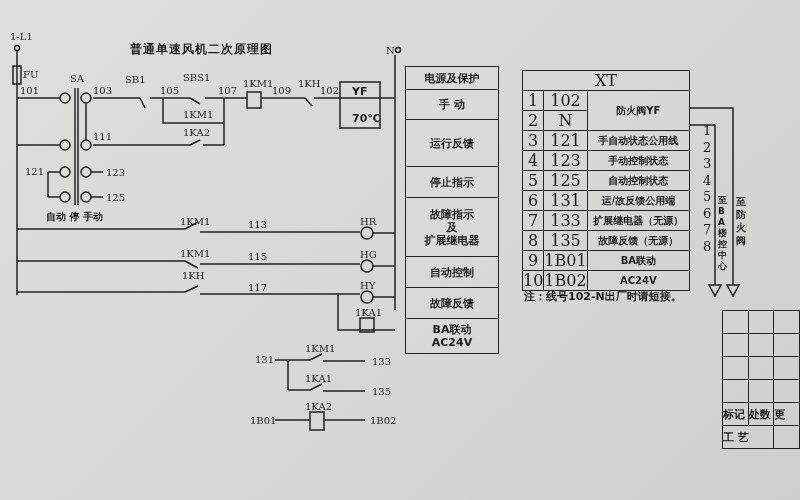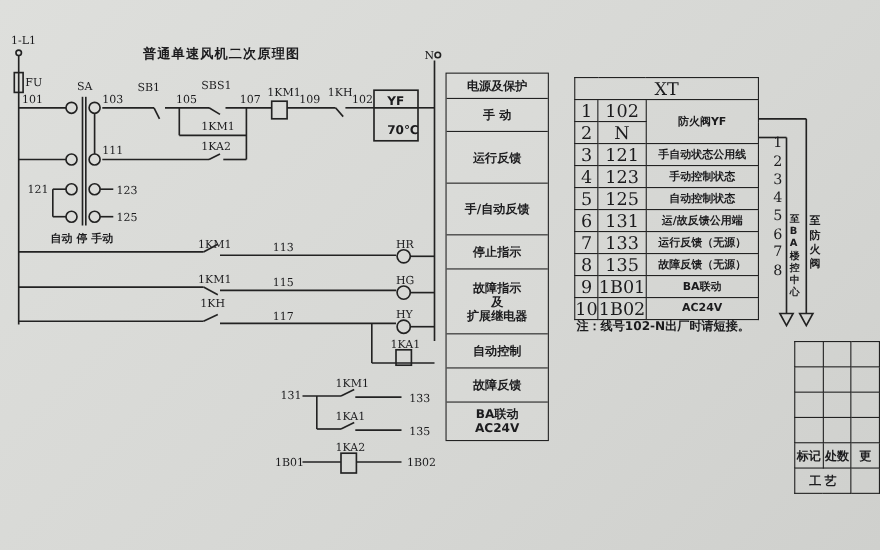--- a/index.html
+++ b/index.html
@@ -9,21 +9,21 @@
   .t{font-family:"DejaVu Serif",serif;font-size:10px;fill:#1c1c1e;}
   .tb{font-family:"DejaVu Sans",sans-serif;font-size:11px;fill:#1c1c1e;font-weight:bold;}
   .lbl{position:absolute;font-family:"DejaVu Serif",serif;font-size:10px;color:#1c1c1e;white-space:nowrap;}
   .func{position:absolute;left:405px;top:66px;width:92px;border:1.5px solid #222;}
   .func div{border-bottom:1.5px solid #222;display:flex;align-items:center;justify-content:center;text-align:center;font-size:11px;font-weight:bold;line-height:13px;background:rgba(255,255,255,0.06);}
   .func div:last-child{border-bottom:none;}
   .xt{position:absolute;left:522px;top:70px;width:168px;border:1.5px solid #222;border-collapse:collapse;}
   .xt td{border:1.2px solid #222;font-family:"DejaVu Serif",serif;font-size:16px;text-align:center;height:15px;padding:0;}
   .xt td.d{font-family:"DejaVu Sans",sans-serif;font-size:10px;font-weight:bold;margin-top:15px;}
   .tb2{position:absolute;left:722px;top:310px;border-collapse:collapse;}
-  .tb2 td{border:1.5px solid #222;width:36px;height:22px;font-size:11px;text-align:center;font-weight:bold;padding:0;font-family:Liberation Serif, serif;}
+  .tb2 td{border:1.5px solid #222;width:36px;height:22px;font-size:11px;font-weight:bold;padding:0;}
   .note{position:absolute;left:524px;top:289px;font-size:11px;font-weight:bold;}
   .title{position:absolute;left:130px;top:41px;font-size:12px;font-weight:bold;letter-spacing:1px;}
 </style>
 </head>
 <body>
 
 <div class="sheet">
 
 <div class="title">普通单速风机二次原理图</div>
 
@@ -159,21 +159,20 @@
 <div class="lbl" style="left:46px;top:210px;font-family:'DejaVu Sans',sans-serif;font-size:10px;font-weight:bold;">
   <span>自动</span>
   <span>停</span>
   <span>手动</span>
 </div>
 
 <div class="func">
   <div style="height:22px">电源及保护</div>
   <div style="height:29px">手 动</div>
   <div style="height:46px">运行反馈</div>
-  <div style="height:46px">手/自动反馈</div>
   <div style="height:30px">停止指示</div>
   <div style="height:58px;white-space:pre-line">故障指示
 及
 扩展继电器</div>
   <div style="height:30px">自动控制</div>
   <div style="height:30px">故障反馈</div>
   <div style="height:34px;white-space:pre-line">BA联动
 AC24V</div>
 </div>
 
@@ -207,21 +206,21 @@
           <td class="d">自动控制状态</td>
         </tr>
   <tr>
           <td>6</td>
           <td>131</td>
           <td class="d">运/故反馈公用端</td>
         </tr>
   <tr>
           <td>7</td>
           <td>133</td>
-          <td class="d">运行反馈（无源）</td>
+          <td class="d">扩展继电器（无源）</td>
         </tr>
   <tr>
           <td>8</td>
           <td>135</td>
           <td class="d">故障反馈（无源）</td>
         </tr>
   <tr>
           <td>9</td>
           <td>1B01</td>
           <td class="d">BA联动</td>

